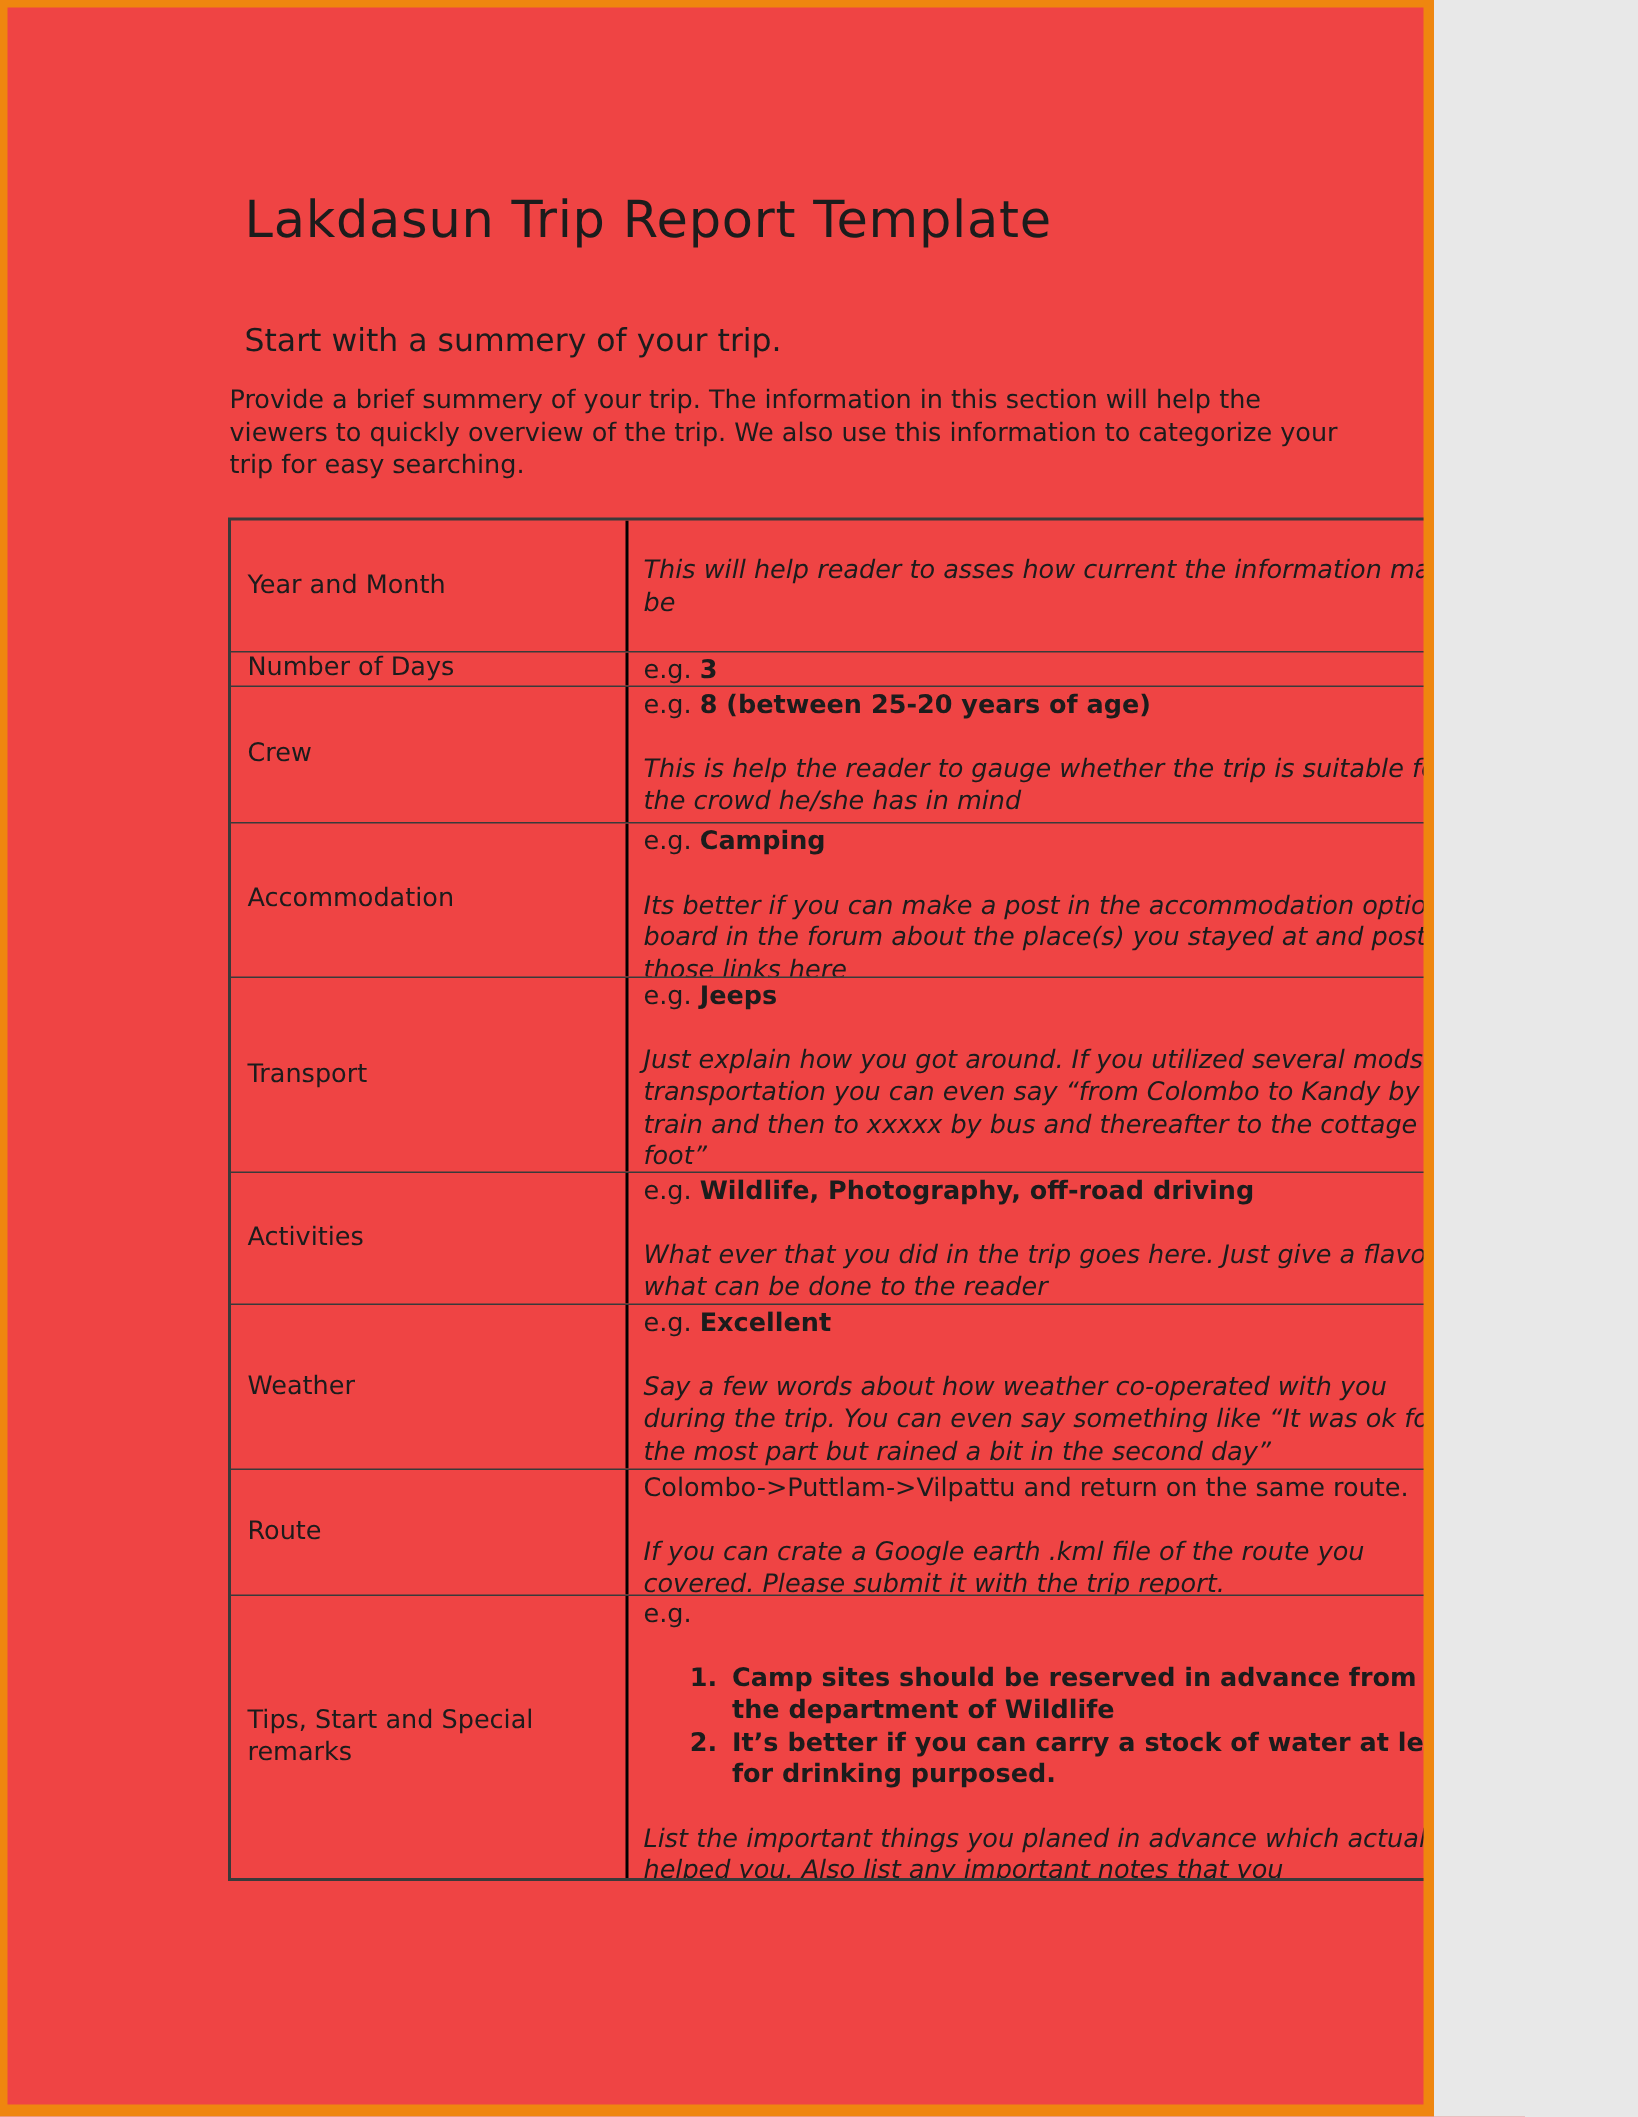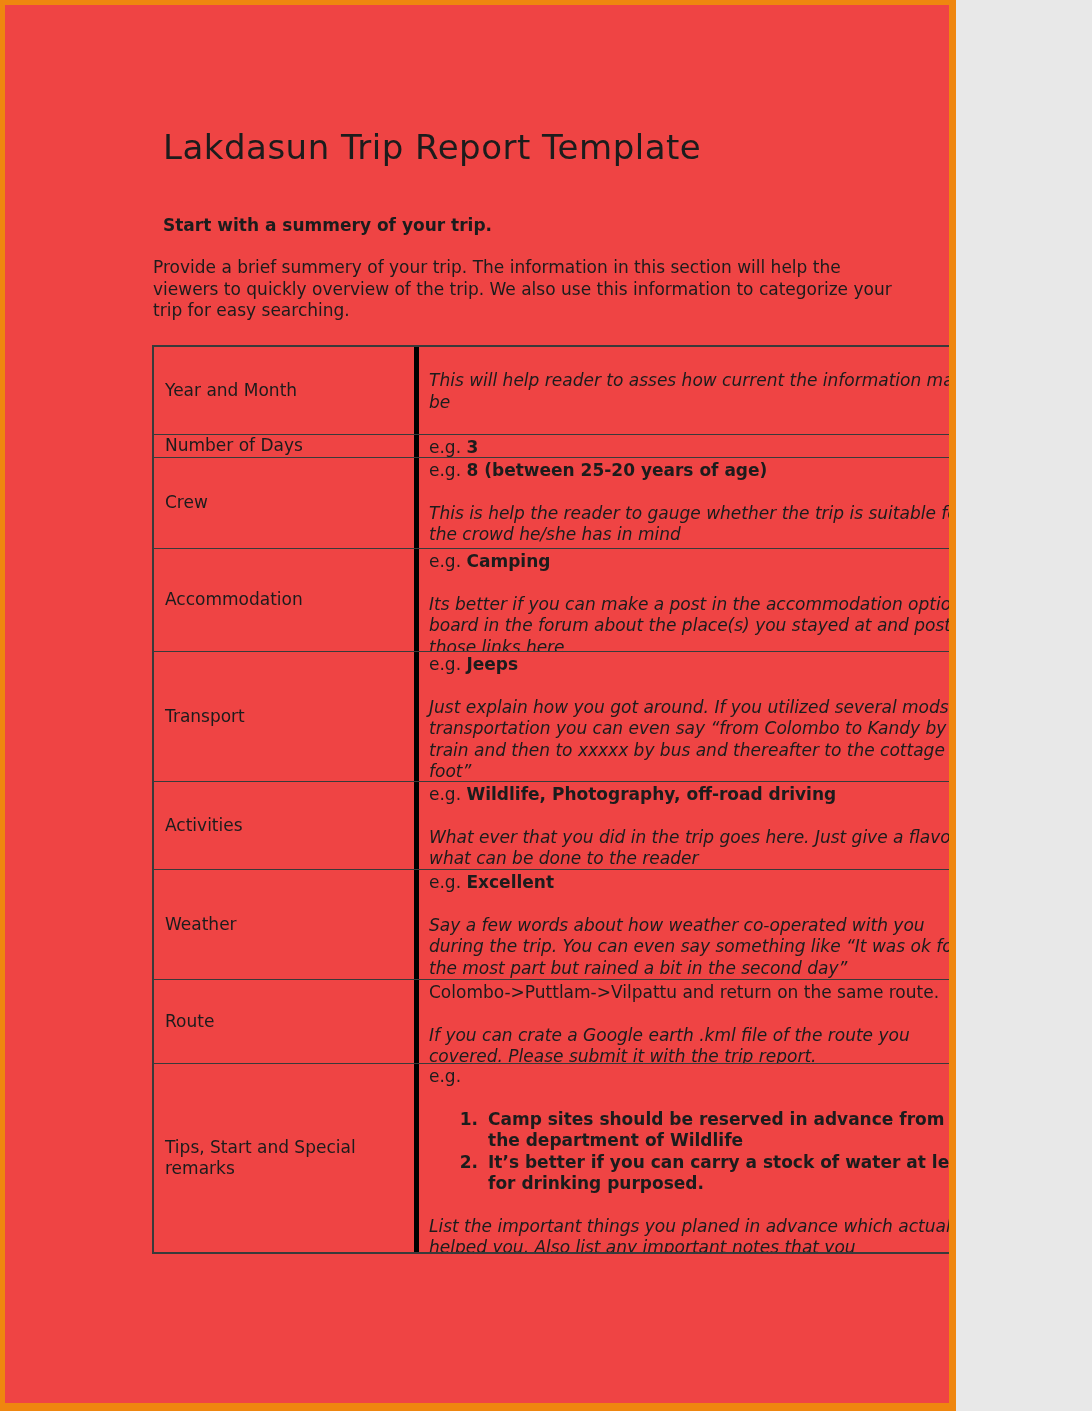--- a/index.html
+++ b/index.html
@@ -24,22 +24,22 @@
     margin: 0;
     font-size: 34px;
     font-weight: 400;
     letter-spacing: 0.5px;
     white-space: nowrap;
   }
   .intro-heading {
     position: absolute;
     left: 158px; top: 210px;
     margin: 0;
-    font-size: 17px;
-    font-weight: 700;
+    font-size: 21px;
+    font-weight: 400;
   }
   .intro-paragraph {
     position: absolute;
     left: 148px; top: 252px;
     margin: 0;
     width: 742px;
     font-size: 17px;
     line-height: 21.5px;
   }
 
@@ -65,21 +65,21 @@
   .t-row:nth-of-type(4) { height: 103px; }
   .t-row:nth-of-type(5) { height: 130px; }
   .t-row:nth-of-type(6) { height: 88px; }
   .t-row:nth-of-type(7) { height: 110px; }
   .t-row:nth-of-type(8) { height: 84px; }
   .t-row:nth-of-type(9) { height: 188px; }
   .t-label {
     box-sizing: border-box;
     width: 265px;
     flex: 0 0 265px;
-    border-right: 5px solid #000000;
+    border-right: 2px solid #000000;
     display: flex;
     align-items: center;
     padding: 0 8px 0 11px;
   }
   .t-content {
     box-sizing: border-box;
     flex: 1 1 auto;
     padding: 2px 12px 2px 10px;
   }
   .eg-val { font-weight: 700; }

